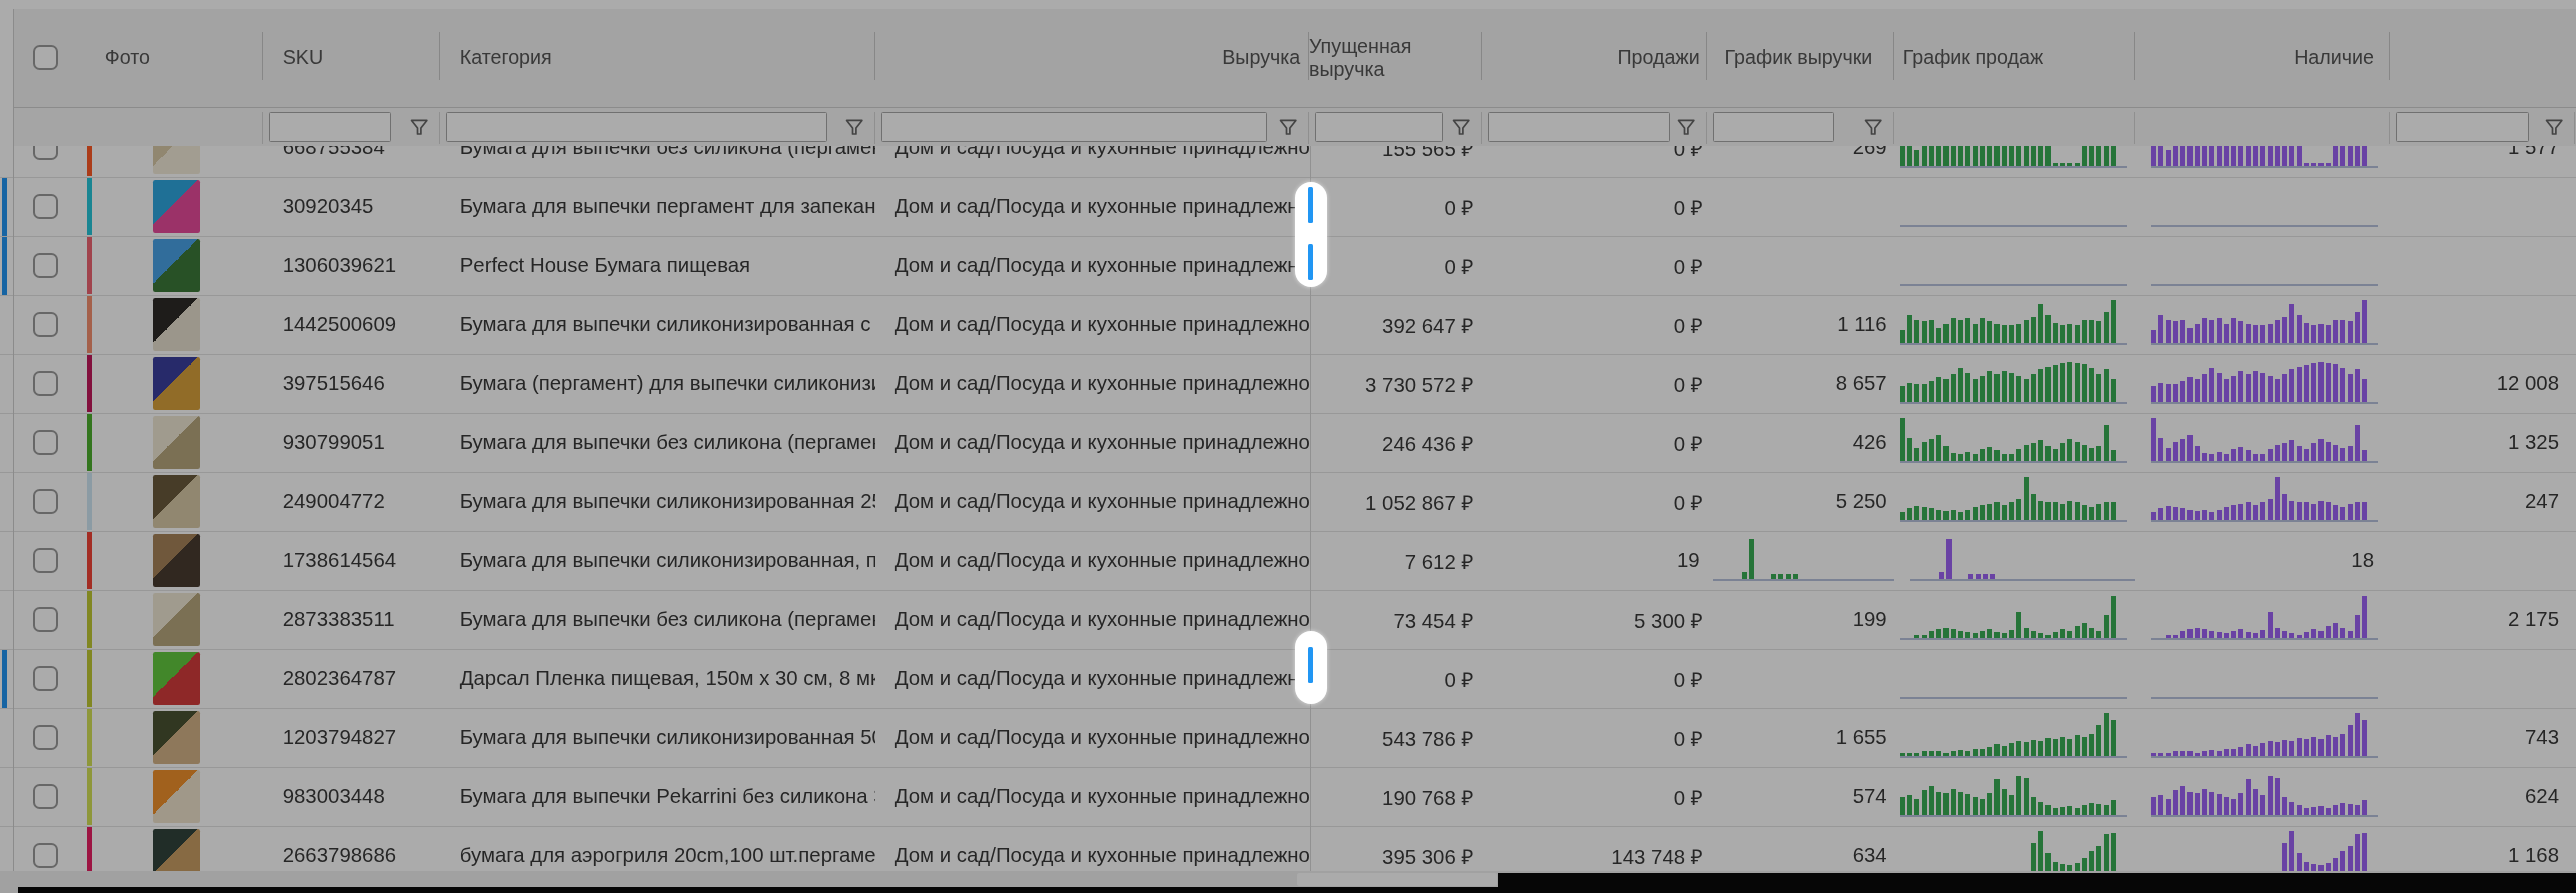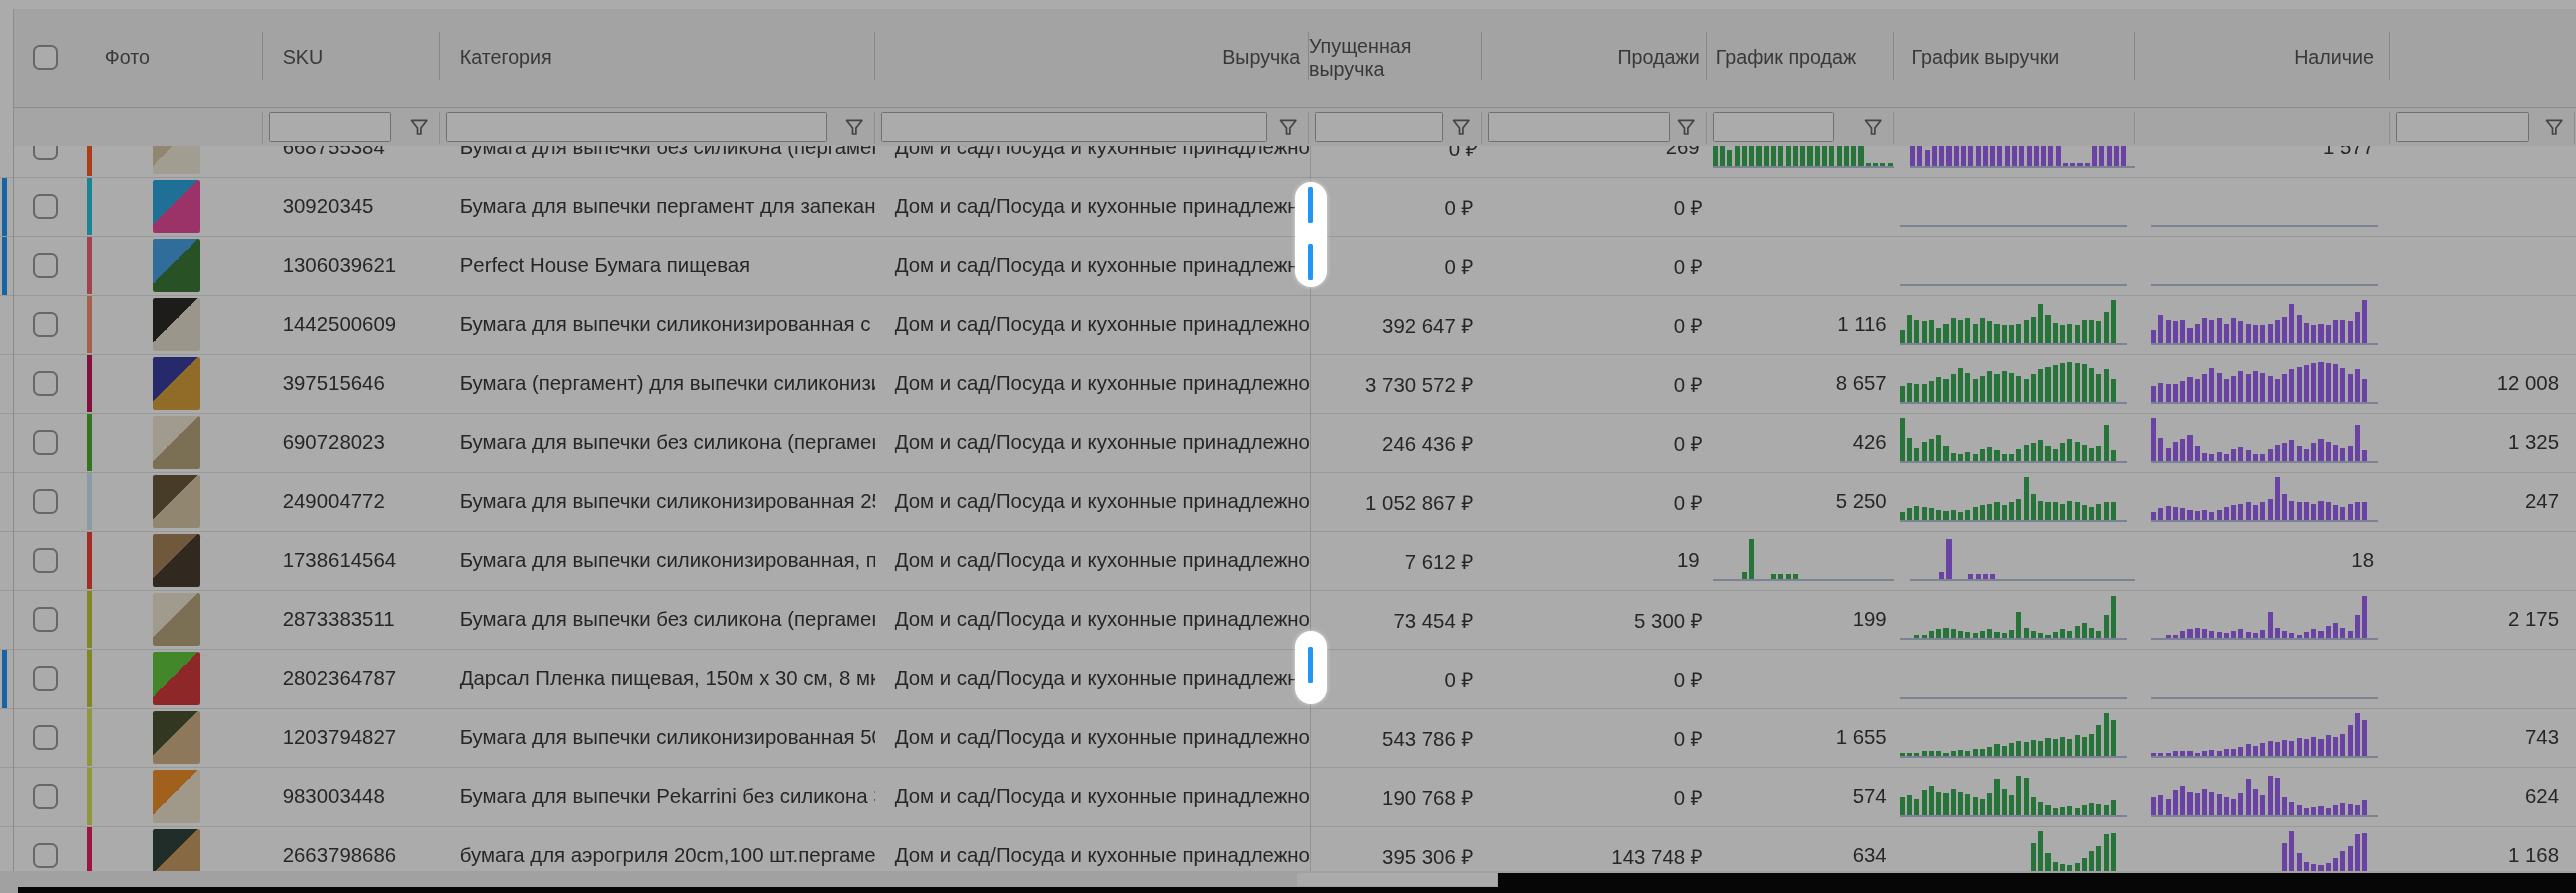--- a/index.html
+++ b/index.html
@@ -74,24 +74,24 @@
       <div class="cell right">
         <span style="padding-right: 8.7px;">Выручка</span>
       </div>
       <div class="cell right">
         <span style="padding-right: 4.4px;">Упущенная выручка</span>
       </div>
       <div class="cell right">
         <span style="padding-right: 7.3px;">Продажи</span>
       </div>
       <div class="cell">
+        <span style="padding-left: 17.5px;">График выручки</span>
+      </div>
+      <div class="cell">
         <span style="padding-left: 8.7px;">График продаж</span>
-      </div>
-      <div class="cell">
-        <span style="padding-left: 17.5px;">График выручки</span>
       </div>
       <div class="cell right">
         <span style="padding-right: 16px;">Наличие</span>
       </div>
     </div>
   <div class="filterrow grid-row" id="filterrow">
       <div class="cell"></div>
       <div class="cell"></div>
       <div class="cell">
         <input class="flt-input" style="width: 109px;">
@@ -147,20 +147,21 @@
       <div class="cell">
         <div class="checkbox"></div>
       </div>
       <div class="cell">
         <div class="stripe" style="background: rgb(255, 90, 38);"></div>
         <div class="photo" style="background: linear-gradient(135deg, rgb(217, 201, 168) 0px, rgb(217, 201, 168) 45%, rgb(242, 234, 216) 45%, rgb(242, 234, 216) 100%);"></div>
       </div>
       <div class="cell pad-l link">668755384</div>
       <div class="cell pad-l link">Бумага для выпечки без силикона (пергамен</div>
       <div class="cell pad-l link">Дом и сад/Посуда и кухонные принадлежно</div>
+      <div class="cell right pr-rev">155 565 ₽</div>
       <div class="cell right pr-lost">0 ₽</div>
       <div class="cell right pr-sales">269</div>
       <div class="cell">
             <div class="spark" style="left: 5.8px; width: 227px;">
               <div class="baseline"></div>
               <div class="bars">
                 <div class="bar green" style="height: 22.6px;"></div>
                 <div class="bar green" style="height: 26px;"></div>
                 <div class="bar green" style="height: 16px;"></div>
                 <div class="bar green" style="height: 19.7px;"></div>
@@ -480,21 +481,21 @@
   </div>
       <div class="row">
     <div class="grid-row">
       <div class="cell">
         <div class="checkbox"></div>
       </div>
       <div class="cell">
         <div class="stripe" style="background: rgb(76, 175, 46);"></div>
         <div class="photo" style="background: linear-gradient(135deg, rgb(239, 232, 212) 0px, rgb(239, 232, 212) 45%, rgb(184, 168, 126) 45%, rgb(184, 168, 126) 100%);"></div>
       </div>
-      <div class="cell pad-l link">690728023</div>
+      <div class="cell pad-l link">930799051</div>
       <div class="cell pad-l link">Бумага для выпечки без силикона (пергамен</div>
       <div class="cell pad-l link">Дом и сад/Посуда и кухонные принадлежно</div>
       <div class="cell right pr-rev">246 436 ₽</div>
       <div class="cell right pr-lost">0 ₽</div>
       <div class="cell right pr-sales">426</div>
       <div class="cell">
             <div class="spark" style="left: 5.8px; width: 227px;">
               <div class="baseline"></div>
               <div class="bars">
                 <div class="bar green" style="height: 43px;"></div>

